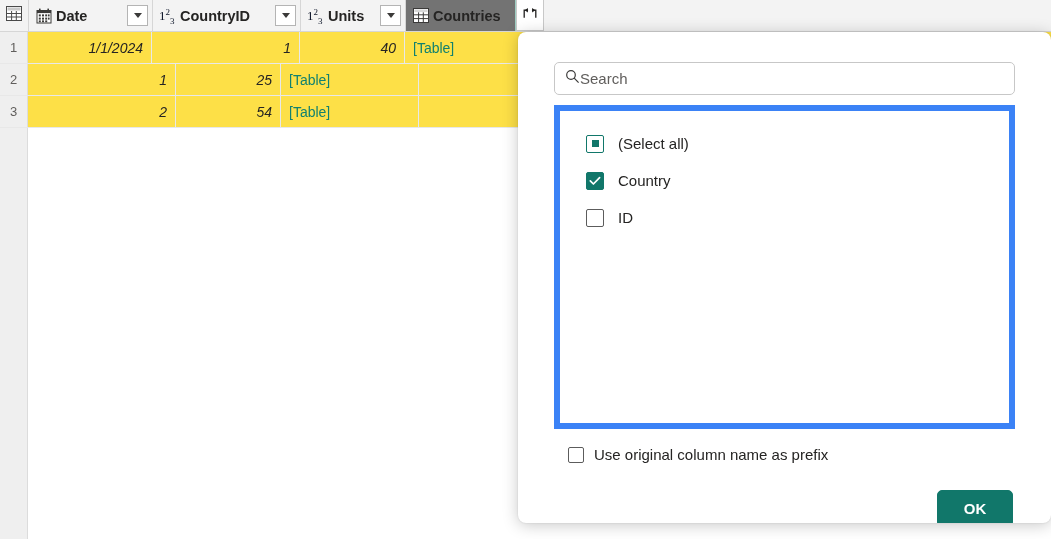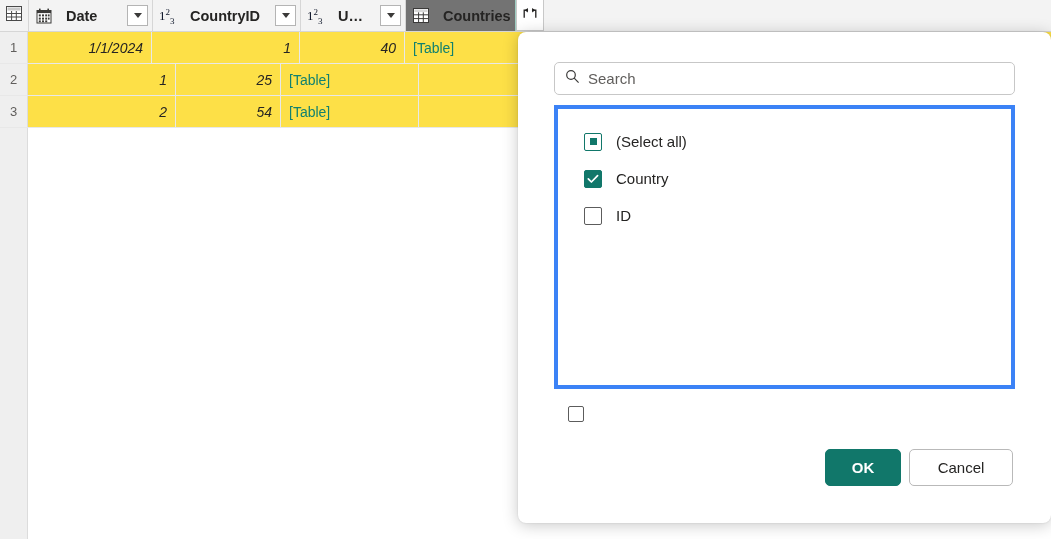--- a/index.html
+++ b/index.html
@@ -29,21 +29,21 @@
     border-right:1px solid #d6d6d6;
     display:flex;align-items:center;justify-content:center;
   }
   .hcell{
     position:relative;
     background:#f3f3f3;
     border-right:1px solid #d6d6d6;
     display:flex;align-items:center;
     box-sizing:border-box;
     padding:0 4px 0 6px;
-    gap:14px;
+    gap:4px;
     font-size:14.5px;
     color:#252423;
     font-weight:600;
   }
   .hcell.c-date{width:124px;flex:0 0 124px;}
   .hcell.c-countryid{width:148px;flex:0 0 148px;}
   .hcell.c-units{width:105px;flex:0 0 105px;}
   .hcell.c-countries{
     width:110px;flex:0 0 110px;
     background:#737373;
@@ -138,32 +138,32 @@
     box-shadow:0 2px 16px rgba(0,0,0,0.22), 0 0 2px rgba(0,0,0,0.12);
     box-sizing:border-box;
     overflow:hidden;
   }
   .dlg-inner{padding:30px 36px 0 36px;box-sizing:border-box;}
   .search-box{
     height:33px;
     border:1px solid #c7c7c7;
     border-radius:5px;
     display:flex;align-items:center;
-    padding:0 10px;gap:8px;
+    padding:0 10px;
     box-sizing:border-box;
     background:#ffffff;
   }
   .search-text{
     font-size:15px;color:#605e5c;
     font-family:"Liberation Sans", sans-serif;
   }
   .list-box{
     margin-top:10px;
-    height:284px;
-    border:4px solid #3b82f6;
+    height:324px;
+    border:6px solid #3b82f6;
     box-sizing:border-box;
     padding:14px 0 0 0;
     background:#ffffff;
     overflow:hidden;
     text-align:right;
   }
   .list-item{
     display:flex;align-items:center;
     height:37px;
     padding-left:26px;
@@ -368,21 +368,21 @@
 
       <div class="list-item">
         <span class="cb unchecked"></span>
         <span class="lbl">ID</span>
       </div>
 
     </div>
 
     <div class="prefix-row">
       <span class="cb unchecked"></span>
+      <span class="lbl">Use original column name as prefix</span>
     </div>
 
     <div class="btn-row">
       <div class="btn primary">OK</div>
-      <div class="btn secondary">Cancel</div>
     </div>
 
   </div>
 </div>
 
 </body></html>

